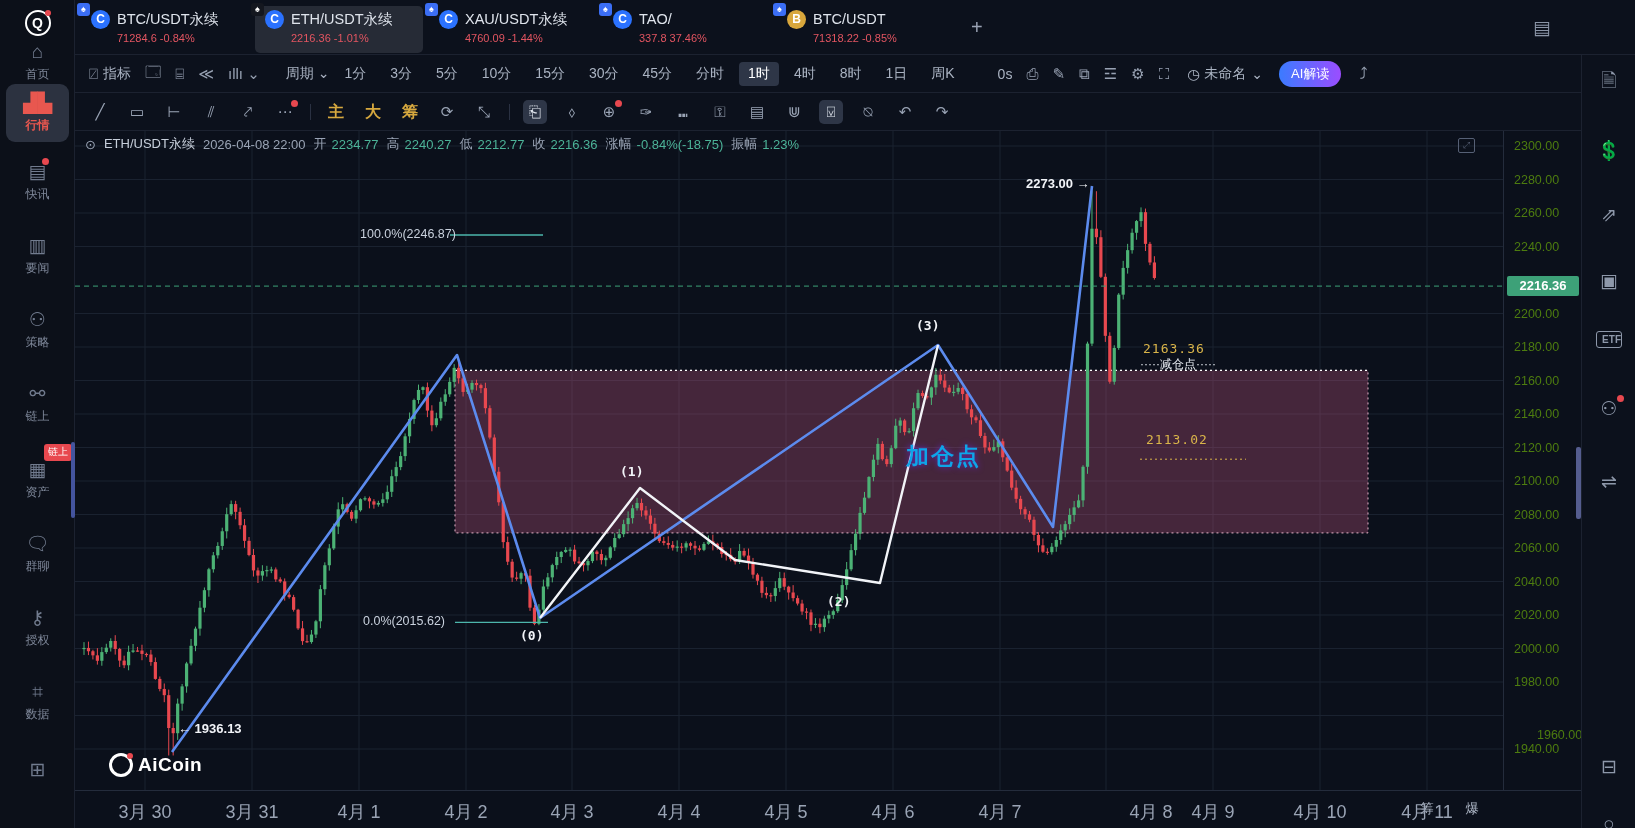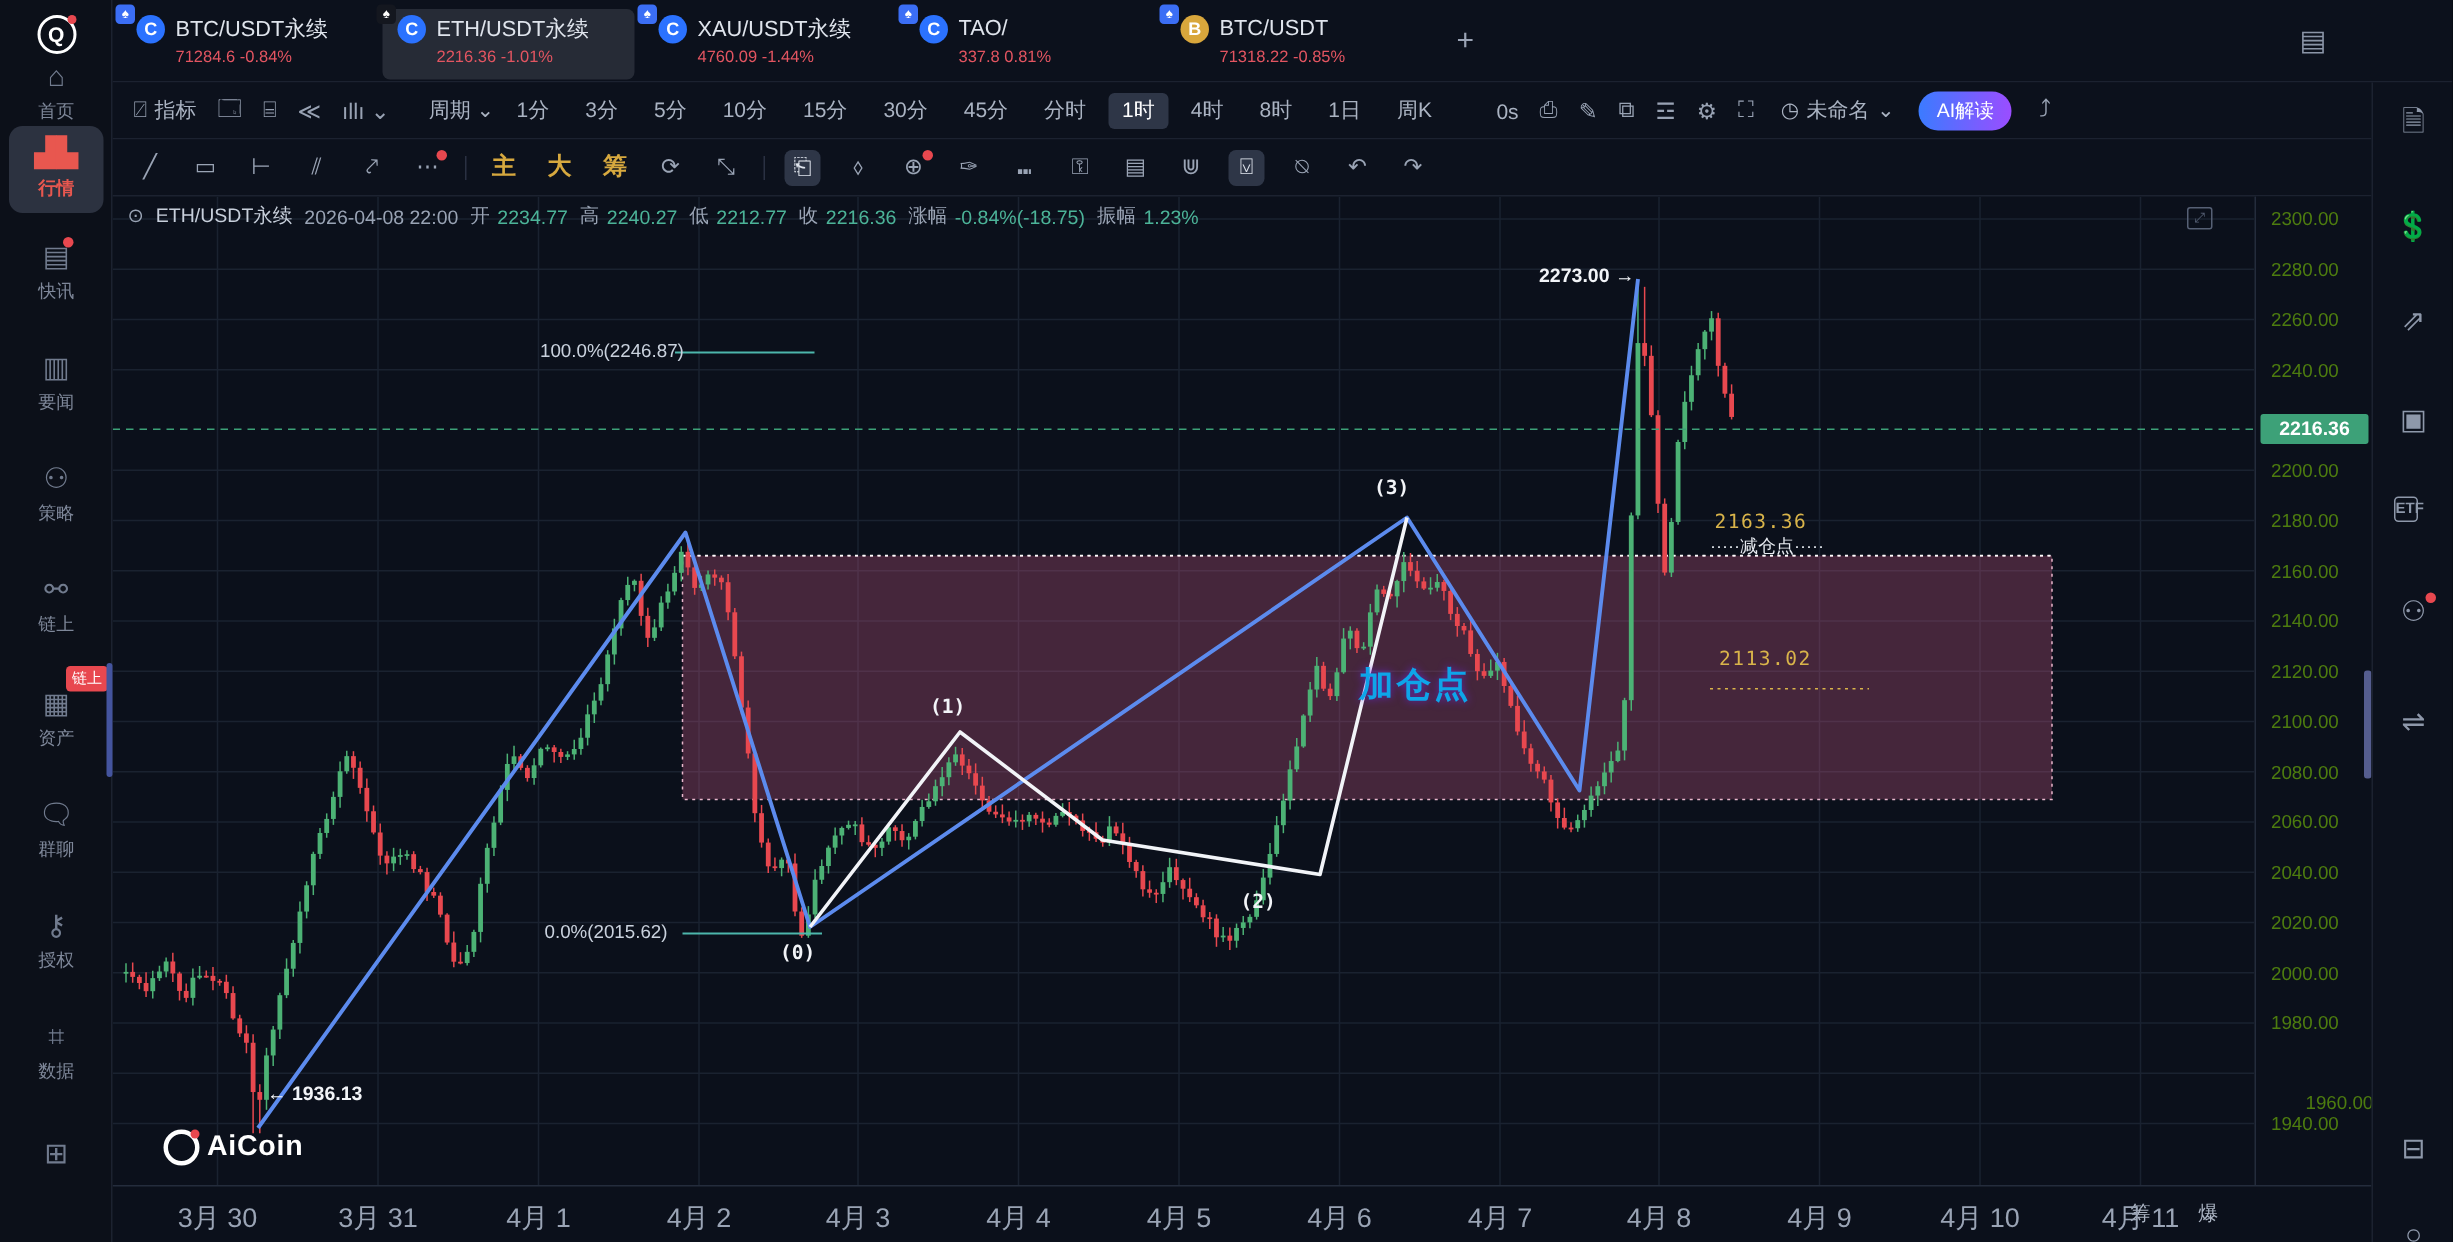--- a/index.html
+++ b/index.html
@@ -74,21 +74,21 @@
   
   #paxis { position:absolute; left:1503px; top:131px; width:78px; height:659px; background:#0b101b; border-left:1px solid #242c3c; z-index:10; }
   .ptick { position:absolute; left:10px; width:62px; font-size:12.5px; color:#4d7c0f; }
   #price-badge { position:absolute; left:3px; width:72px; height:20px; background:#3da178; border-radius:2px; color:#fff; font-size:13px; font-weight:bold; text-align:center; line-height:20px; }
   #pax-scroll { position:absolute; right:0px; top:316px; width:5px; height:72px; background:#555d8f; border-radius:2px; }
 
   
   #rstrip { position:absolute; left:1581px; top:55px; width:54px; height:773px; background:#0c111c; border-left:1px solid #1c2230; z-index:20; }
   .rsi { position:absolute; left:0; width:54px; text-align:center; font-size:19px; color:#8e98aa; cursor:pointer; }
   .rsi .reddot { right:12px; top:-2px; }
-  .rsi.etf { font-size:10px; border:1.5px solid #8e98aa; border-radius:3px; width:16px; left:14px; padding:2px 0; color:#8e98aa; font-weight:bold;text-align:right; }
+  .rsi.etf { font-size:10px; border:1.5px solid #8e98aa; border-radius:3px; width:26px; left:14px; padding:2px 0; color:#8e98aa; font-weight:bold;text-align:right; }
 
   
   #timebar { position:absolute; left:75px; top:790px; width:1506px; height:38px; background:#0b101b; border-top:1px solid #242c3c; z-index:9; }
   .ttick { position:absolute; top:9px; width:70px; margin-left:-35px; text-align:center; font-size:18px; color:#9aa4b5; }
   #chip-btns { position:absolute; right:88px; top:9px; font-size:13.5px; color:#aab3c2; letter-spacing:14px; cursor:pointer; }
 </style>
 </head>
 <body>
 
 <div id="app">
@@ -135,21 +135,21 @@
           <span class="tname">XAU/USDT永续</span>
         </div>
         <div class="tval">4760.09  -1.44%</div>
       </div>
       <div class="ticker">
         <div class="pin">♠</div>
         <div class="trow">
           <div class="coin" style="background: rgb(43, 114, 255);">C</div>
           <span class="tname">TAO/</span>
         </div>
-        <div class="tval">337.8  0.81%</div>
+        <div class="tval">337.8  37.46%</div>
       </div>
       <div class="ticker">
         <div class="pin">♠</div>
         <div class="trow">
           <div class="coin" style="background: rgb(217, 167, 60);">B</div>
           <span class="tname">BTC/USDT</span>
         </div>
         <div class="tval">71318.22  -0.85%</div>
       </div>
       <div id="plus-tab">+</div>
@@ -821,18 +821,18 @@
     <div id="chip-btns">筹 爆</div>
   <div class="ttick" style="left: 70px;">3月 30</div>
       <div class="ttick" style="left: 177px;">3月 31</div>
       <div class="ttick" style="left: 284px;">4月 1</div>
       <div class="ttick" style="left: 391px;">4月 2</div>
       <div class="ttick" style="left: 497px;">4月 3</div>
       <div class="ttick" style="left: 604px;">4月 4</div>
       <div class="ttick" style="left: 711px;">4月 5</div>
       <div class="ttick" style="left: 818px;">4月 6</div>
       <div class="ttick" style="left: 925px;">4月 7</div>
-      <div class="ttick" style="left: 1031px;">4月 8</div>
+      <div class="ttick" style="left: 1076px;">4月 8</div>
       <div class="ttick" style="left: 1138px;">4月 9</div>
       <div class="ttick" style="left: 1245px;">4月 10</div>
       <div class="ttick" style="left: 1352px;">4月 11</div>
     </div>
 </div>
 
 </body></html>

